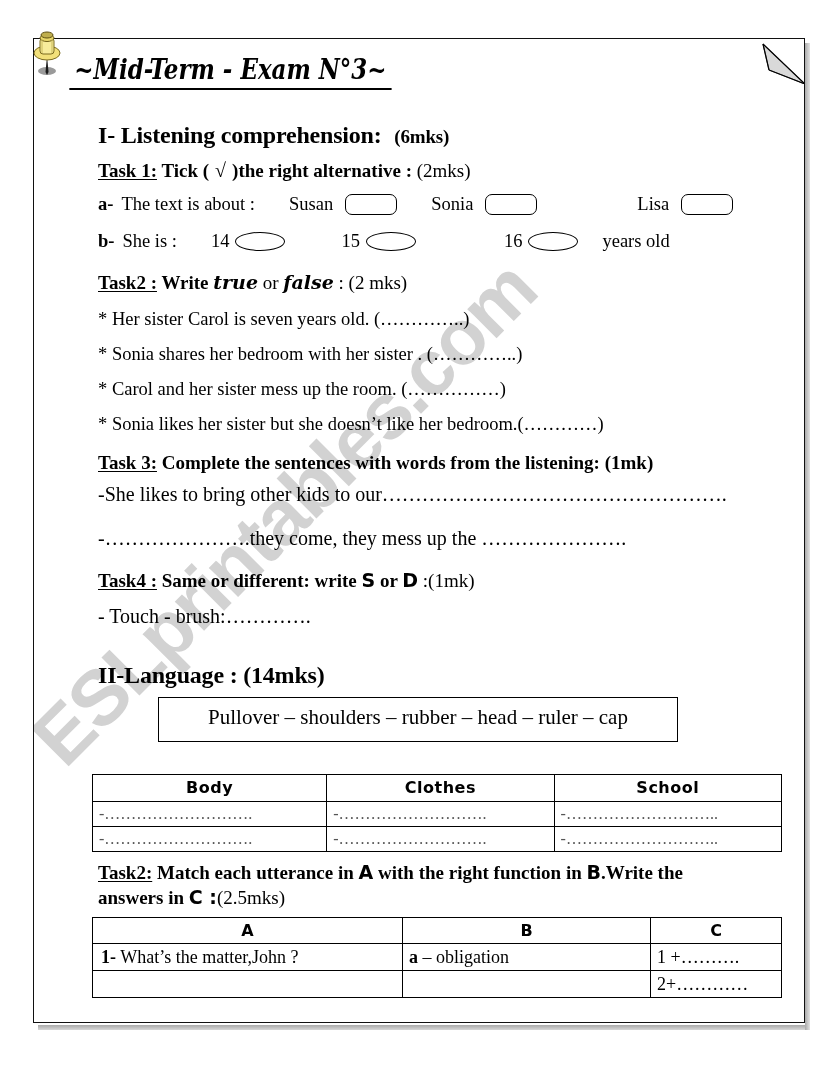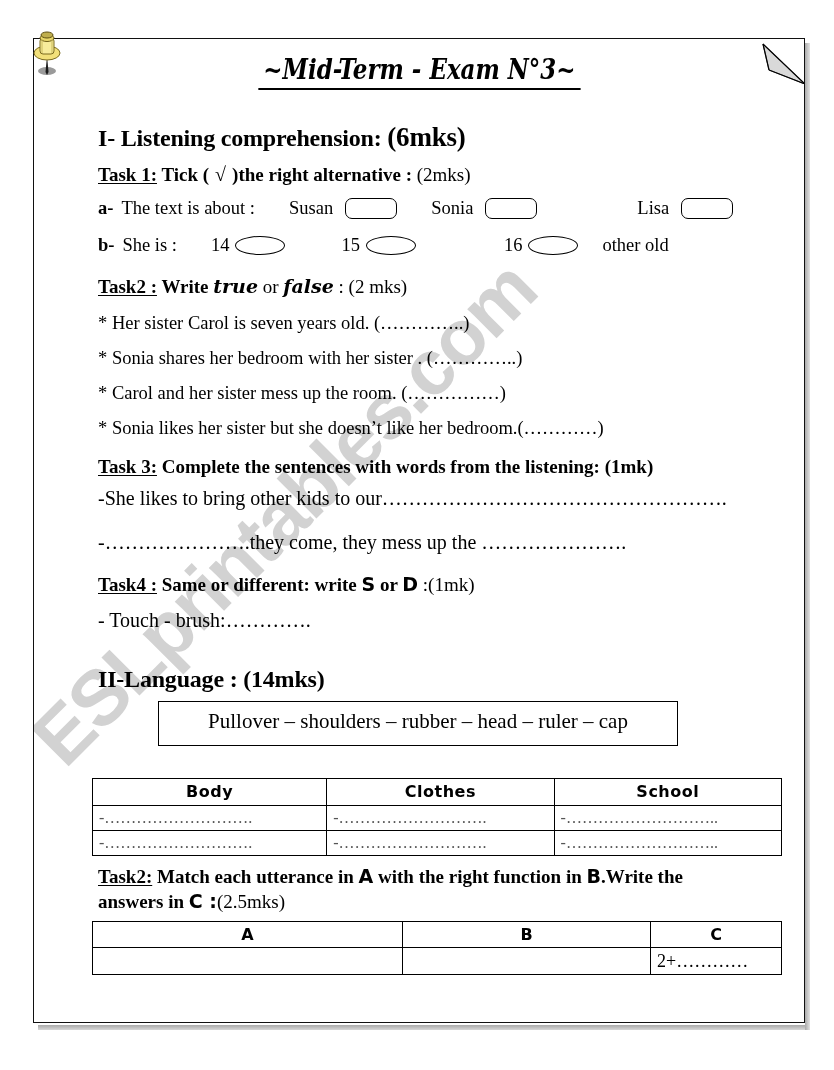--- a/index.html
+++ b/index.html
@@ -91,21 +91,21 @@
   }
 
   
   #content {
     position: relative;
     z-index: 10;
     padding: 0;
   }
 
   .title-wrap {
-    text-align: center;
+    text-align: left;
     padding-top: 14px;
   }
   .title {
     display: inline-block;
     font-family: "DejaVu Serif", "Liberation Serif", serif;
     font-weight: bold;
     font-style: italic;
     font-size: 28px;
     letter-spacing: 0px;
     transform: scaleX(0.82);
@@ -116,21 +116,21 @@
   }
 
   .body-pad { padding: 0 22px 0 64px; }
 
   h2.section {
     font-size: 24px;
     font-weight: bold;
     margin: 32px 0 6px 0;
     letter-spacing: -0.2px;
   }
-  h2.section .marks { font-size: 27px; }
+  h2.section .marks { font-size: 19px; margin-left: 7px; }
 
   .task-head {
     font-size: 19px;
     font-weight: bold;
     margin: 8px 0 3px 0;
     line-height: 1.3;
   }
   .task-label {
     text-decoration: underline;
     text-underline-offset: 2px;
@@ -274,21 +274,21 @@
 
       <div class="opt-row" style="margin-top:16px;">
         <span class="lead">b-</span>
         <span>She is :</span>
         <span class="boxname">14</span>
         <span class="ellipse"></span>
         <span class="boxname" style="margin-left:56px">15</span>
         <span class="ellipse"></span>
         <span class="boxname" style="margin-left:88px">16</span>
         <span class="ellipse"></span>
-        <span class="boxname" style="margin-left:24px">other old</span>
+        <span class="boxname" style="margin-left:24px">years old</span>
       </div>
 
       <div class="task-head" style="margin-top:18px;">
         <span class="task-label">Task2 :</span>
         <span>Write</span>
         <span style="font-style:italic;font-family:'DejaVu Serif',serif;">true</span>
         <span class="reg">or</span>
         <span style="font-style:italic;font-family:'DejaVu Serif',serif;">false</span>
         <span class="reg">:</span>
         <span class="reg">(2 mks)</span>
@@ -364,20 +364,25 @@
     <div style="padding:0 22px 0 58px;">
       <table class="match-table" style="margin-top:6px;">
         <thead>
           <tr>
             <th style="width:45%">A</th>
             <th style="width:36%">B</th>
             <th style="width:19%">C</th>
           </tr>
         </thead>
         <tbody>
+          <tr>
+            <td class="a-col"><b>1-</b> <span>What’s the matter,John ?</span></td>
+            <td><b>a</b> <span>– obligation</span></td>
+            <td>1 +……….</td>
+          </tr>
           <tr>
             <td class="a-col"></td>
             <td> </td>
             <td>2+…………</td>
           </tr>
 
         </tbody>
       </table>
     </div>
 

